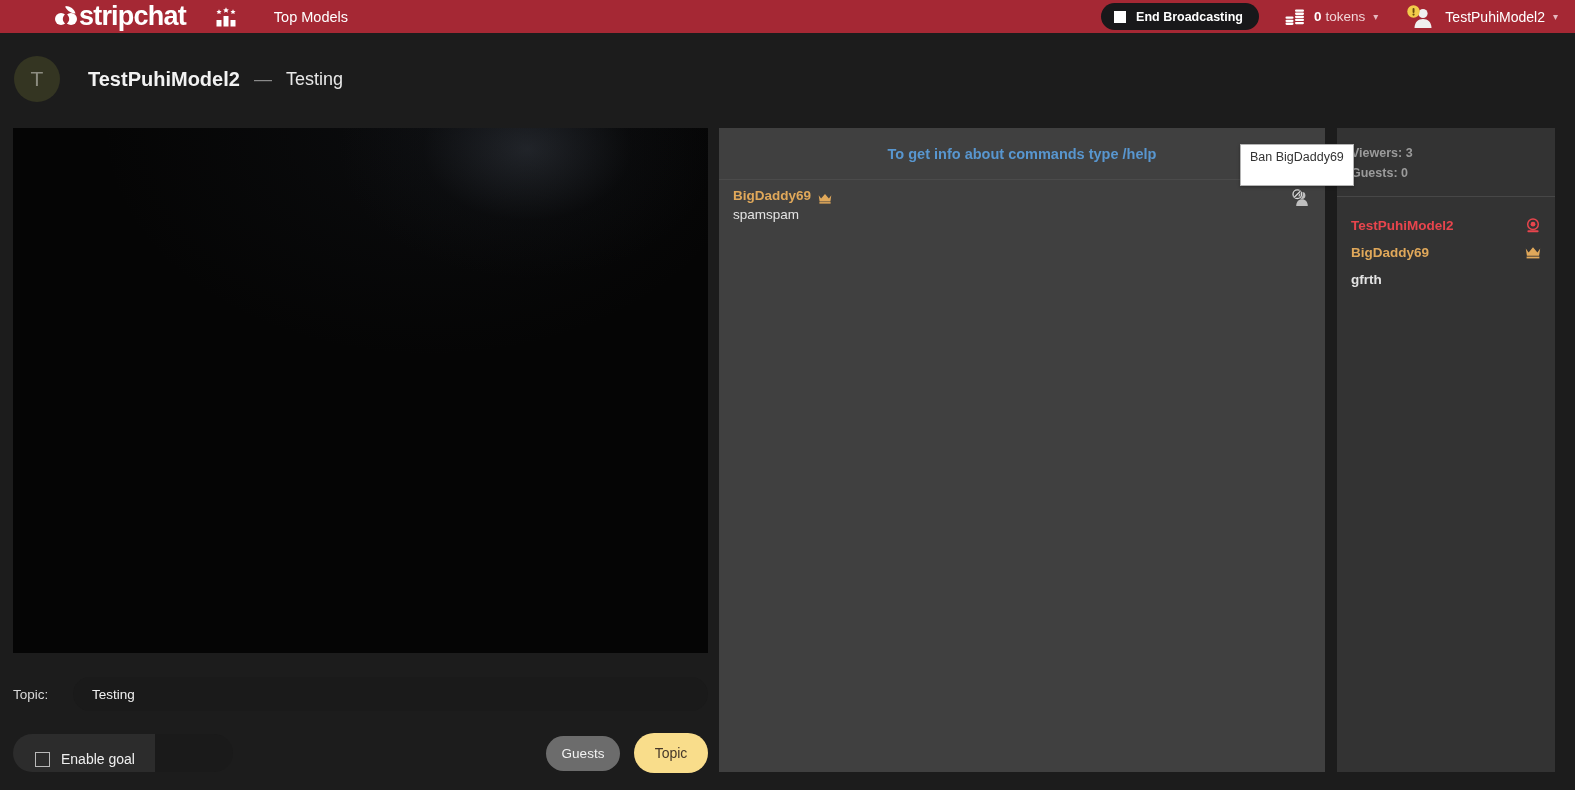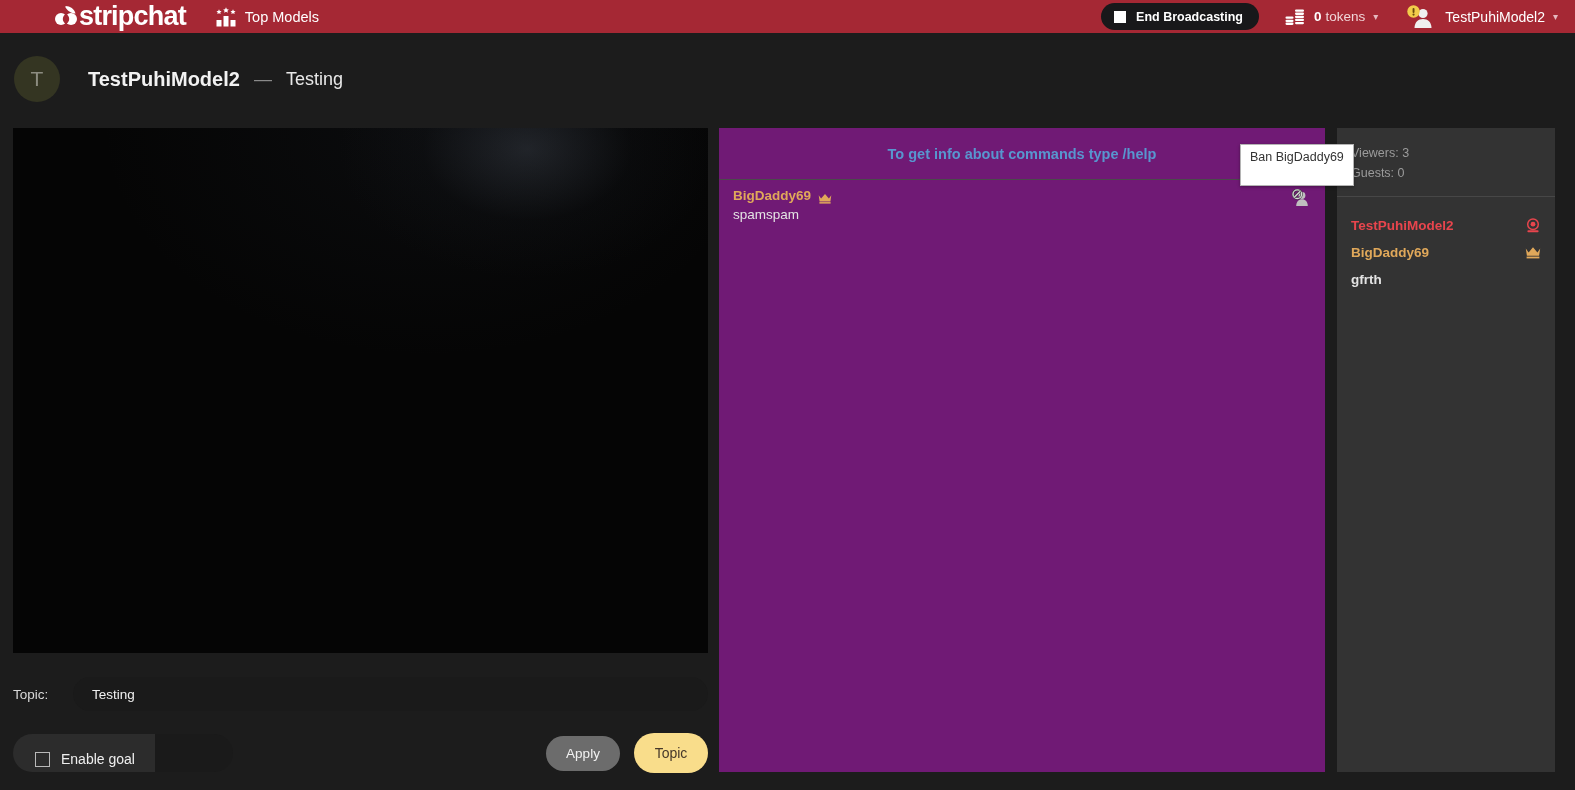--- a/index.html
+++ b/index.html
@@ -22,21 +22,21 @@
     margin-left: 14px;
     height: 33px;
   }
   .logo-mark { width: 25px; height: 25px; margin-right: 1px; }
   .logo-text {
     color: #fff; font-size: 27px; font-weight: bold;
     letter-spacing: -0.8px; line-height: 27px;
   }
   .topmodels {
     display: flex; align-items: center;
-    margin-left: 29px; cursor: pointer;
+    margin-left: 29px; cursor: pointer; gap: 29px;
   }
   .topmodels-icon { width: 22px; height: 20px; margin-right: 8px; }
   .topmodels-label { color: #fff; font-size: 14.5px; }
 
   .topbar-right {
     position: absolute; right: 0; top: 0;
     height: 33px; display: flex; align-items: center;
   }
   .endbroadcast {
     background: #18181a; border-radius: 16px;
@@ -159,21 +159,21 @@
     color: #46382a; font-size: 14px;
     margin-left: 14px;
     cursor: pointer;
     font-family: "Liberation Sans", sans-serif;
   }
 
   
   .chat {
     position: absolute; left: 719px; top: 128px;
     width: 606px; height: 644px;
-    background: #701a75;
+    background: #404040;
     display: flex; flex-direction: column;
   }
   .chat-header {
     height: 52px; flex: none;
     border-bottom: 1px solid #4b4b4b;
     display: flex; align-items: center; justify-content: center;
     position: relative;
   }
   .chat-help {
     color: #5896cf; font-size: 14.5px; font-weight: bold;
@@ -239,21 +239,21 @@
   .users {
     position: absolute; left: 1337px; top: 128px;
     width: 218px; height: 644px;
     background: #333333;
   }
   .users-counts {
     padding: 15px 14px 13px 14px;
     border-bottom: 1px solid #474747;
   }
   .users-count-line {
-    color: #9b9b9b; font-size: 12.5px; line-height: 20px;
+    color: #9b9b9b; font-size: 12.5px; line-height: 20px; font-weight: bold;
   }
   .users-list { padding-top: 15px; }
   .user-row {
     display: flex; align-items: center;
     padding: 0 14px; height: 27px;
     cursor: pointer;
   }
   .user-name { font-size: 13.5px; font-weight: bold; flex: 1; }
   .user-name.model { color: #e8454d; }
   .user-name.knight { color: #e0a85a; }
@@ -351,21 +351,21 @@
     <input class="topic-input" type="text" value="Testing" style="">
   </div>
 
   <div class="goal-row">
     <div class="goal-pill">
       <span class="goal-checkbox"></span>
       <span class="goal-label">Enable goal</span>
     </div>
     <input class="goal-amount" type="text" value="" style="">
     <span class="goal-spacer"></span>
-    <button class="btn-reset">Apply</button>
+    <button class="btn-reset">Guests</button>
     <button class="btn-apply">Topic</button>
   </div>
 
 </div>
 
 <div class="chat">
 
   <div class="chat-header">
     <span class="chat-help">To get info about commands type /help</span>
     <div class="tooltip">Ban BigDaddy69</div>

